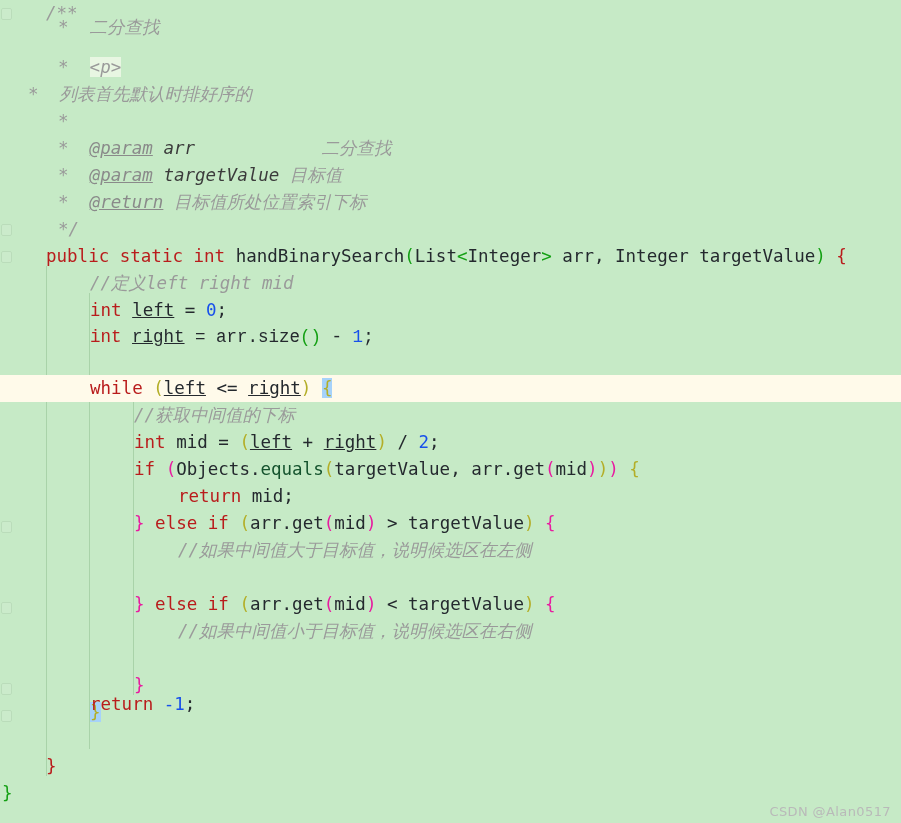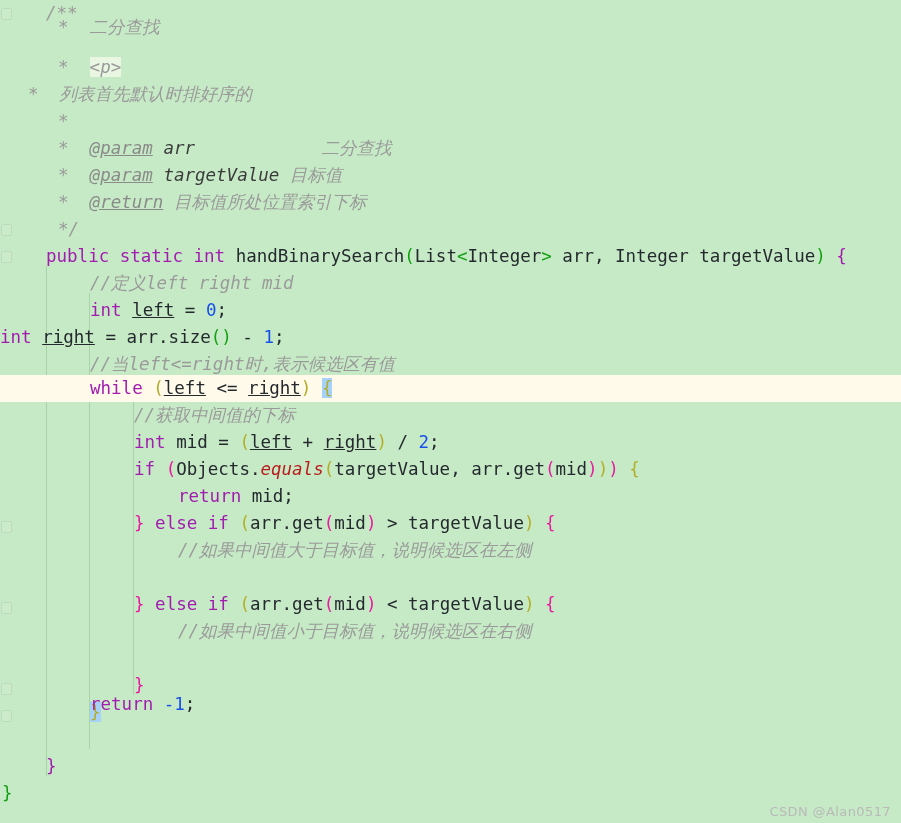--- a/index.html
+++ b/index.html
@@ -54,32 +54,32 @@
   }
   .line.current {
     background: #fffaea;
   }
   .line .txt {
     display: inline-block;
     vertical-align: top;
   }
 
   
-  .kw       { color: #a21caf; font-weight: normal; }
+  .kw       { color: #b91c1c; font-weight: normal; }
   .plain    { color: #24292e; }
   .num      { color: #1750eb; }
   .green    { color: #14a014; }
   .olive    { color: #b3ae28; }
   .magenta  { color: #e81ba0; }
   .comment  { color: #9a9a9a; font-style: italic; }
   .jdoc     { color: #9a9a9a; font-style: italic; }
   .jdoc-tag { color: #8a8a8a; font-style: italic; text-decoration: underline; }
   .jdoc-param { color: #3b3b3b; font-style: italic; }
   .localvar { color: #24292e; text-decoration: underline; }
-  .method-i { color: #b91c1c; font-style: italic; }
+  .method-i { color: #14532d; }
   .brace-hl { background: #a6d2fa; }
   .tag-hl   { background: #e8f6e2; }
 
   
   #watermark {
     position: absolute;
     right: 10px;
     bottom: 4px;
     font-family: "DejaVu Sans", "Liberation Sans", sans-serif;
     font-size: 13px;
@@ -123,23 +123,22 @@
   <div class="line" style="top:189px;"><span class="txt" style="margin-left:58px;"><span class="jdoc">*  </span><span class="jdoc-tag">@return</span><span class="jdoc"> </span><span class="jdoc">目标值所处位置索引下标</span></span></div>
 
   <div class="line" style="top:216px;"><span class="txt" style="margin-left:58px;"><span class="jdoc">*/</span></span></div>
 
   <div class="line" style="top:243px;"><span class="txt" style="margin-left:46px;"><span class="kw">public static</span><span class="kw"> </span><span class="kw">int</span><span class="plain"> </span><span class="plain">handBinarySearch</span><span class="green">(</span><span class="plain">List</span><span class="green">&lt;</span><span class="plain">Integer</span><span class="green">&gt;</span><span class="plain"> arr, Integer targetValue</span><span class="green">)</span><span class="kw"> {</span></span></div>
 
   <div class="line" style="top:270px;"><span class="txt" style="margin-left:90px;"><span class="comment">//定义left right mid</span></span></div>
 
   <div class="line" style="top:297px;"><span class="txt" style="margin-left:90px;"><span class="kw">int</span><span class="plain"> </span><span class="localvar">left</span><span class="plain"> = </span><span class="num">0</span><span class="plain">;</span></span></div>
 
-  <div class="line" style="top:324px;"><span class="txt" style=""><span class="kw">int</span><span class="plain"> </span><span class="localvar">right</span><span class="plain"> = arr.size</span><span class="green">()</span><span class="plain"> - </span><span class="num">1</span><span class="plain">;</span></span></div>
+  <div class="line" style="top:324px;"><span class="txt" style="margin-left:90px;font-family:Liberation Mono, monospace;"><span class="kw">int</span><span class="plain"> </span><span class="localvar">right</span><span class="plain"> = arr.size</span><span class="green">()</span><span class="plain"> - </span><span class="num">1</span><span class="plain">;</span></span></div>
 
-  <div class="line" style="top:351px;"><span class="txt" style="margin-left:90px;"><span class="comment">//当left&lt;=right时,表示候选区有值</span></span></div>
 
   <div class="line" style="top:402px;"><span class="txt" style="margin-left:134px;"><span class="comment">//获取中间值的下标</span></span></div>
 
   <div class="line current" style="top:375px;"><span class="txt" style="margin-left:90px;"><span class="kw">while</span><span class="plain"> </span><span class="olive">(</span><span class="localvar">left</span><span class="plain"> &lt;= </span><span class="localvar">right</span><span class="olive">)</span><span class="plain"> </span><span class="olive brace-hl">{</span></span></div>
 
   <div class="line" style="top:429px;"><span class="txt" style="margin-left:134px;"><span class="kw">int</span><span class="plain"> mid = </span><span class="olive">(</span><span class="localvar">left</span><span class="plain"> + </span><span class="localvar">right</span><span class="olive">)</span><span class="plain"> / </span><span class="num">2</span><span class="plain">;</span></span></div>
 
   <div class="line" style="top:456px;"><span class="txt" style="margin-left:134px;"><span class="kw">if</span><span class="plain"> </span><span class="magenta">(</span><span class="plain">Objects.</span><span class="method-i">equals</span><span class="olive">(</span><span class="plain">targetValue, arr.get</span><span class="magenta">(</span><span class="plain">mid</span><span class="magenta">)</span><span class="olive">)</span><span class="magenta">)</span><span class="plain"> </span><span class="olive">{</span></span></div>
 
   <div class="line" style="top:483px;"><span class="txt" style="margin-left:178px;"><span class="kw">return</span><span class="plain"> mid;</span></span></div>

